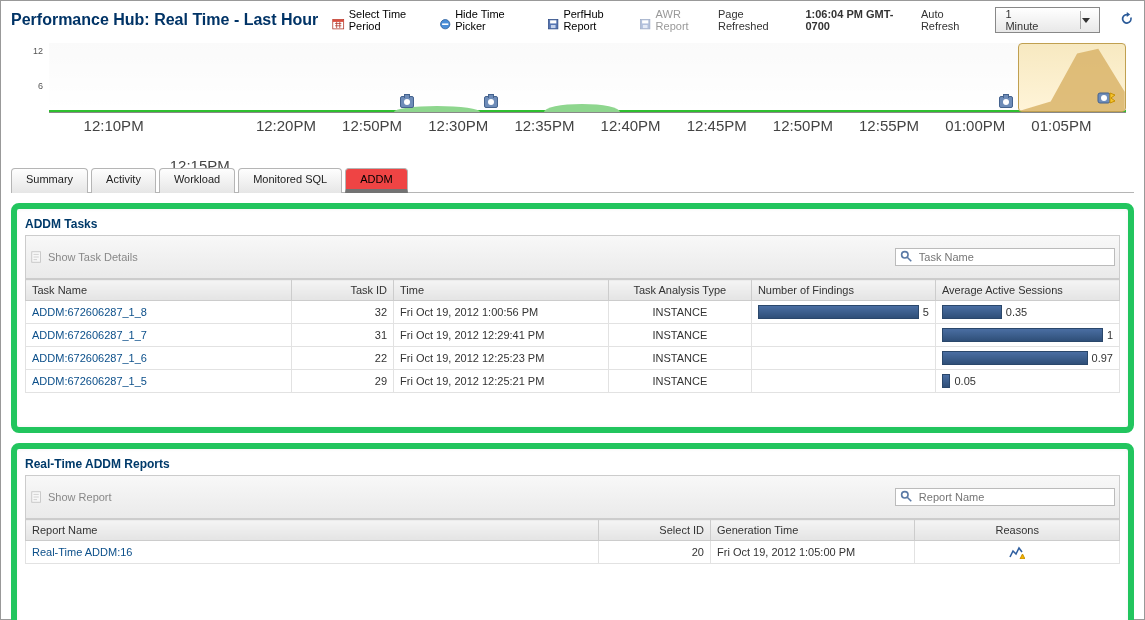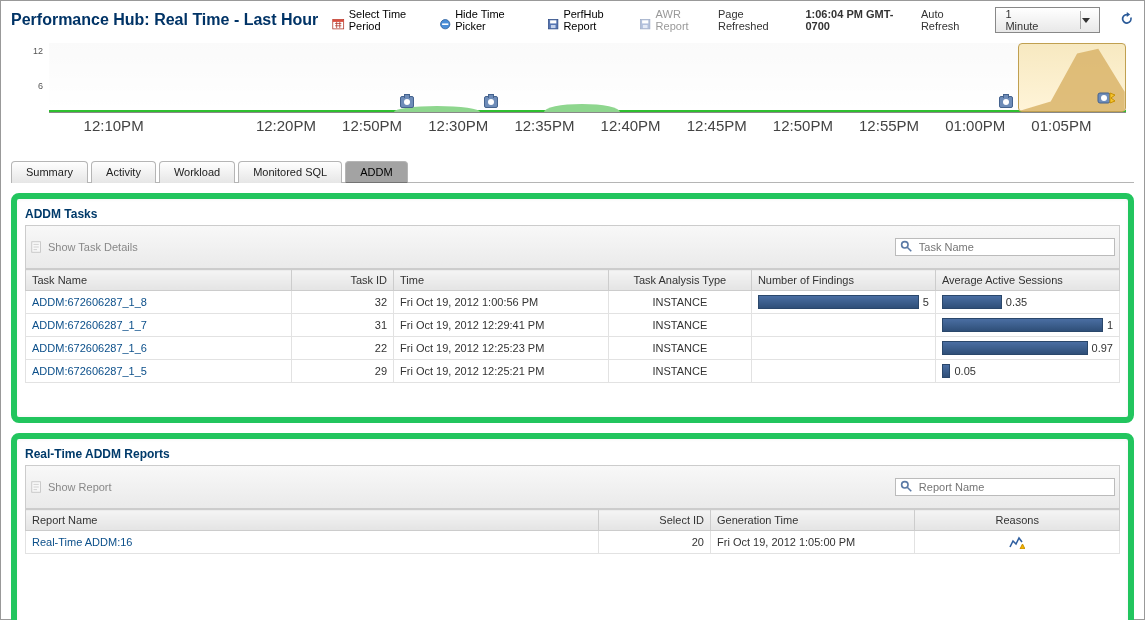--- a/index.html
+++ b/index.html
@@ -28,23 +28,23 @@
   .xaxis { height:26px; position:relative; margin-top:4px; }
   .xt { position:absolute; top:0; font-size:15px; color:#444; transform:translateX(-50%); }
   .sel-region { position:absolute; top:0; bottom:0; border:1px solid #c0a050; border-radius:4px; background:linear-gradient(#f7e9c1,#fff4d8); }
   .sel-peak { position:absolute; bottom:0; }
   .cam { position:absolute; bottom:4px; width:14px; height:12px; background:#6e8cb8; border:1px solid #45638e; border-radius:2px; cursor:pointer; }
   .cam::before { content:""; position:absolute; top:-3px; left:3px; width:4px; height:3px; background:#6e8cb8; border:1px solid #45638e; border-bottom:none;}
   .cam::after { content:""; position:absolute; top:2px; left:3px; width:6px; height:6px; border-radius:50%; background:#fff; }
   .starcam { position:absolute; bottom:4px; }
 
   
-  .tabs { margin:11px 6px 0 6px; display:flex; border-bottom:1px solid #b5b5b5; }
+  .tabs { margin:18px 6px 0 6px; display:flex; border-bottom:1px solid #b5b5b5; }
   .tab { padding:4px 14px; border:1px solid #b5b5b5; border-bottom:none; border-top-left-radius:4px; border-top-right-radius:4px; background:linear-gradient(#fefefe,#e6e6e6); margin-right:3px; cursor:pointer; font-size:11px; color:#222; position:relative; top:1px;}
-  .tab.active { background:#a3a3a3; border-bottom:1px solid #737373; color:#000;text-align:center; }
+  .tab.active { background:#ef4444; border-bottom:4px solid #737373; color:#000;text-align:center; }
 
   
   .panel { margin:10px 6px; border:6px solid #22c55e; border-radius:8px; padding:4px 8px 8px 8px; background:#fff; box-shadow:inset 0 0 4px rgba(0,0,0,0.05);}
   .panel-title { font-size:12px; font-weight:bold; color:#003a6a; padding:4px 0; }
   .action-row { display:flex; align-items:center; padding:12px 4px; border:1px solid #ccc; background:linear-gradient(#f8f8f8,#eaeaea); margin-bottom:0px;}
   .abtn { display:flex; align-items:center; gap:4px; color:#888; font-size:11px; cursor:default; }
   .search-box { margin-left:auto; display:flex; align-items:center; gap:4px; border:1px solid #bbb; background:#fff; padding:1px 4px; width:220px; cursor:text; }
   .search-box input { border:none; outline:none; width:100%; font-size:11px; color:#888; background:transparent; }
 
   table.grid { width:100%; border-collapse:collapse; font-size:11px; border:1px solid #ccc; }

